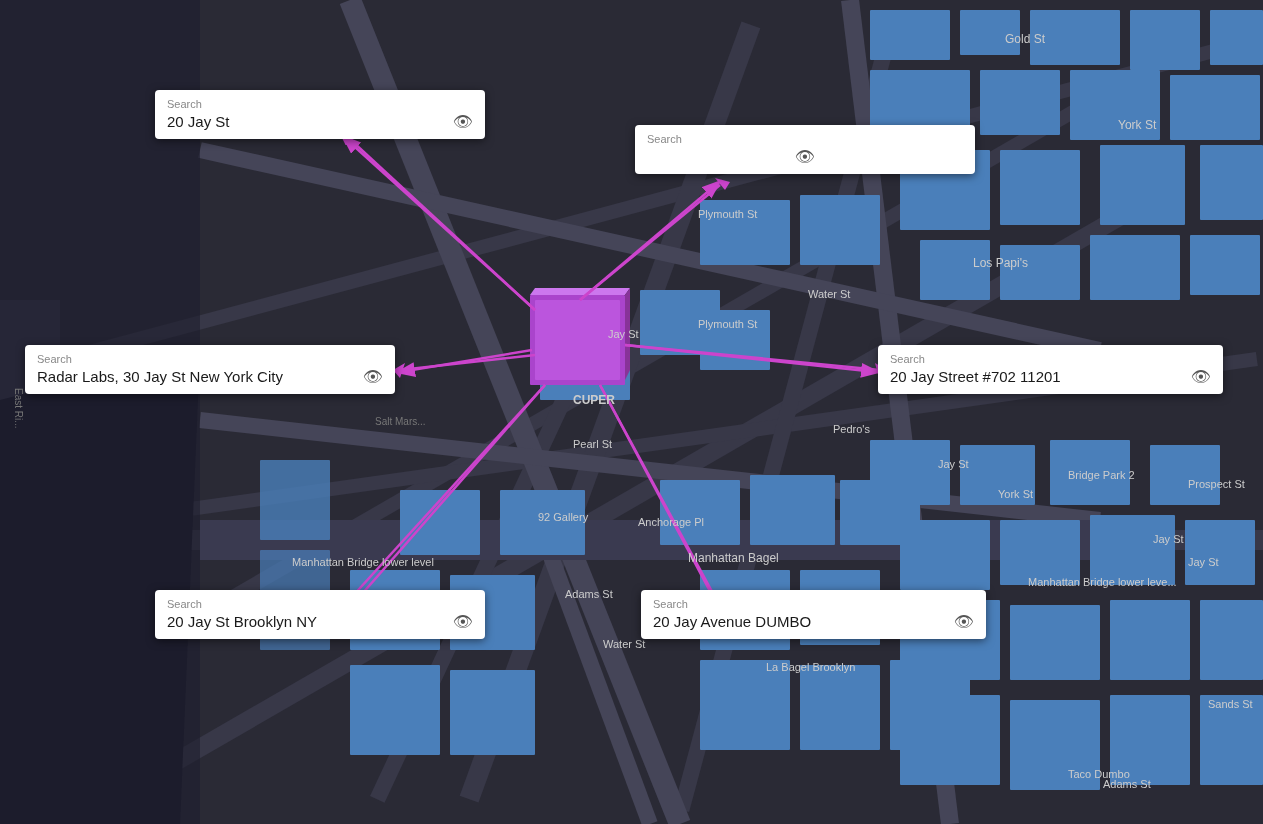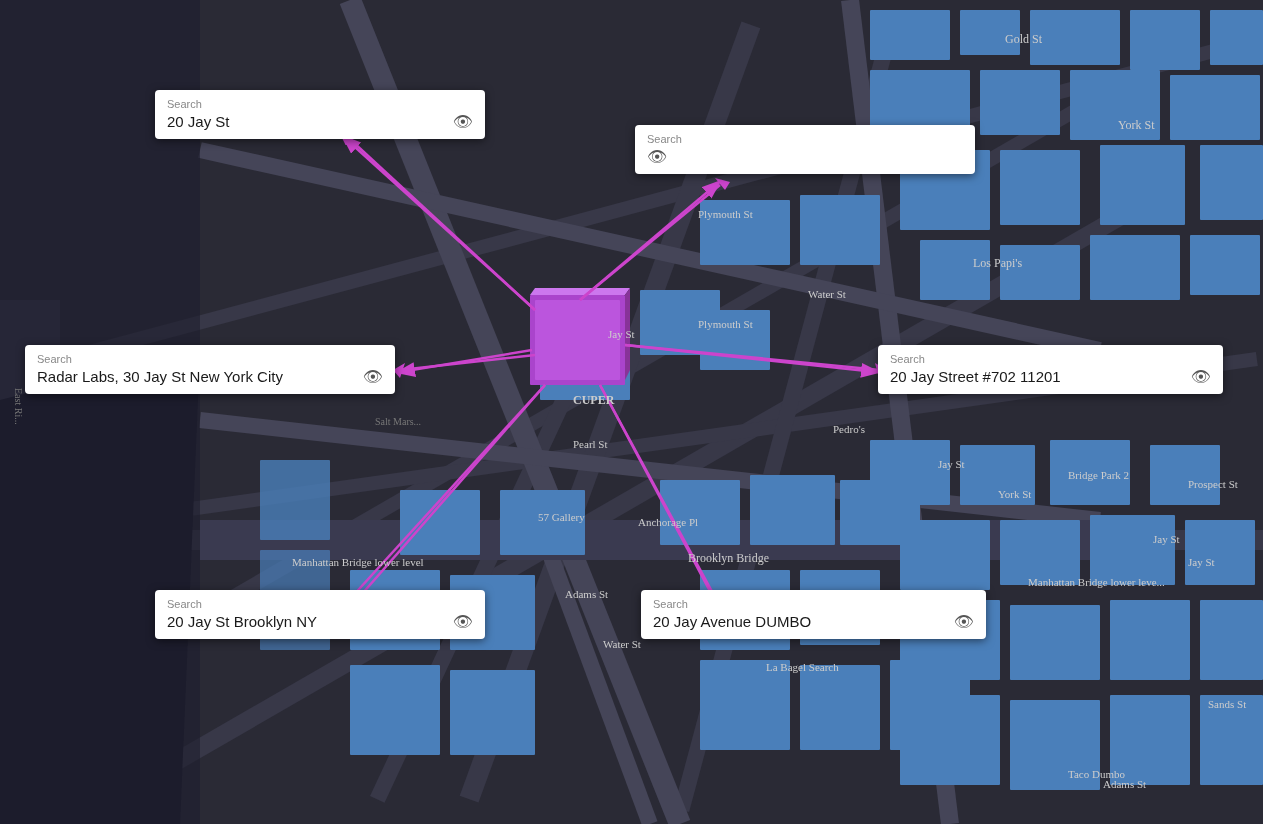--- a/index.html
+++ b/index.html
@@ -35,21 +35,21 @@
     .search-card .value {
       font-size: 15px;
       color: #1a1a1a;
       font-weight: 400;
       flex: 1;
     }
 
     .search-card .card-inner {
       display: flex;
       align-items: center;
-      justify-content: space-between;
+      justify-content: center;
       gap: 10px;
     }
 
     .eye-icon {
       color: #555;
       font-size: 16px;
       cursor: pointer;
       flex-shrink: 0;
     }
 
@@ -63,21 +63,20 @@
       pointer-events: none;
     }
 
     
     .map-label {
       position: absolute;
       color: #ccc;
       font-size: 11px;
       pointer-events: none;
       white-space: nowrap;
-      font-family: Liberation Serif, serif;
     }
   </style>
 </head>
 <body>
 
 <div class="map-container">
 
   <svg class="arrows-svg" viewBox="0 0 1263 824" xmlns="http://www.w3.org/2000/svg">
 
     <rect width="1263" height="824" fill="#2a2a35"></rect>
@@ -222,31 +221,31 @@
   </svg>
 
   <span class="map-label" style="top:32px; left:1005px; font-size:12px;">Gold St</span>
   <span class="map-label" style="top:118px; left:1118px; font-size:12px;">York St</span>
   <span class="map-label" style="top:256px; left:973px; font-size:12px;">Los Papi's</span>
   <span class="map-label" style="top:288px; left:808px; font-size:11px;">Water St</span>
   <span class="map-label" style="top:328px; left:608px; font-size:11px;">Jay St</span>
   <span class="map-label" style="top:208px; left:698px; font-size:11px;">Plymouth St</span>
   <span class="map-label" style="top:318px; left:698px; font-size:11px;">Plymouth St</span>
   <span class="map-label" style="top:438px; left:573px; font-size:11px;">Pearl St</span>
-  <span class="map-label" style="top:511px; left:538px; font-size:11px;">57 Gallery</span>
+  <span class="map-label" style="top:511px; left:538px; font-size:11px;">92 Gallery</span>
   <span class="map-label" style="top:516px; left:638px; font-size:11px;">Anchorage Pl</span>
   <span class="map-label" style="top:423px; left:833px; font-size:11px;">Pedro's</span>
   <span class="map-label" style="top:416px; left:375px; font-size:10px; color:#777;">Salt Mars...</span>
   <span class="map-label" style="top:388px; left:13px; font-size:10px; color:#777; writing-mode: vertical-rl;">East Ri...</span>
   <span class="map-label" style="top:556px; left:253px; font-size:11px;padding-left:39px;">Manhattan Bridge lower level</span>
-  <span class="map-label" style="top:551px; left:688px; font-size:12px;">Brooklyn Bridge</span>
+  <span class="map-label" style="top:551px; left:688px; font-size:12px;">Manhattan Bagel</span>
   <span class="map-label" style="top:576px; left:1028px; font-size:11px;">Manhattan Bridge lower leve...</span>
   <span class="map-label" style="top:588px; left:565px; font-size:11px;">Adams St</span>
   <span class="map-label" style="top:638px; left:603px; font-size:11px;">Water St</span>
-  <span class="map-label" style="top:661px; left:766px; font-size:11px;">La Bagel Search</span>
+  <span class="map-label" style="top:661px; left:766px; font-size:11px;">La Bagel Brooklyn</span>
   <span class="map-label" style="top:458px; left:938px; font-size:11px;">Jay St</span>
   <span class="map-label" style="top:488px; left:998px; font-size:11px;">York St</span>
   <span class="map-label" style="top:453px; left:1068px; font-size:11px;margin-top:16px;">Bridge Park 2</span>
   <span class="map-label" style="top:533px; left:1153px; font-size:11px;">Jay St</span>
   <span class="map-label" style="top:556px; left:1188px; font-size:11px;">Jay St</span>
   <span class="map-label" style="top:478px; left:1188px; font-size:11px;">Prospect St</span>
   <span class="map-label" style="top:736px; left:1068px; font-size:11px;margin-top:32px;">Taco Dumbo</span>
   <span class="map-label" style="top:698px; left:1208px; font-size:11px;">Sands St</span>
   <span class="map-label" style="top:778px; left:1103px; font-size:11px;">Adams St</span>
   <span class="map-label" style="top:393px; left:525px; font-size:12px; font-weight:bold; color:#ccc;margin-left:48px;">CUPER</span>

